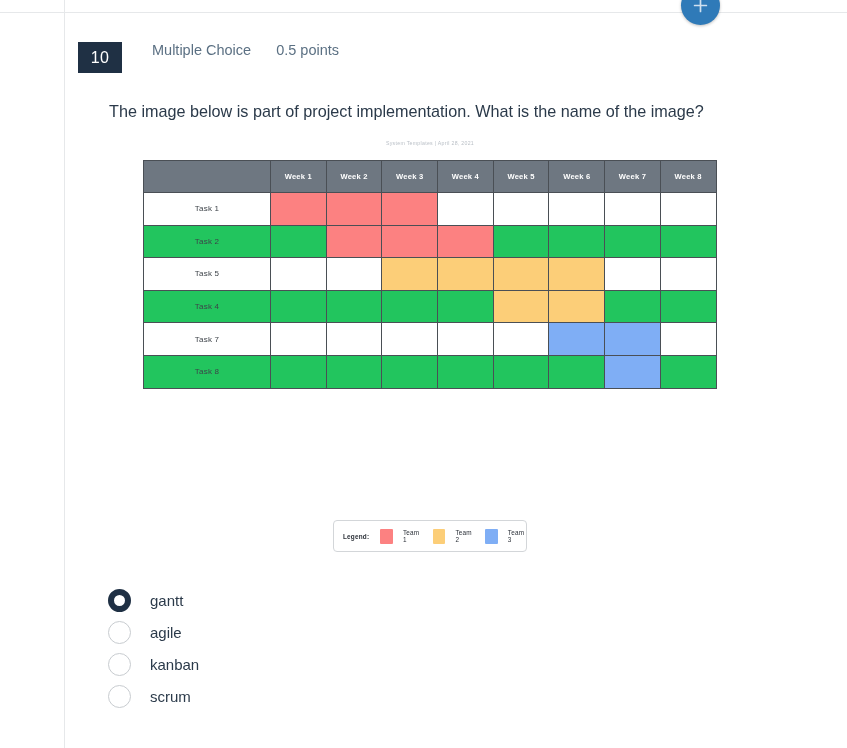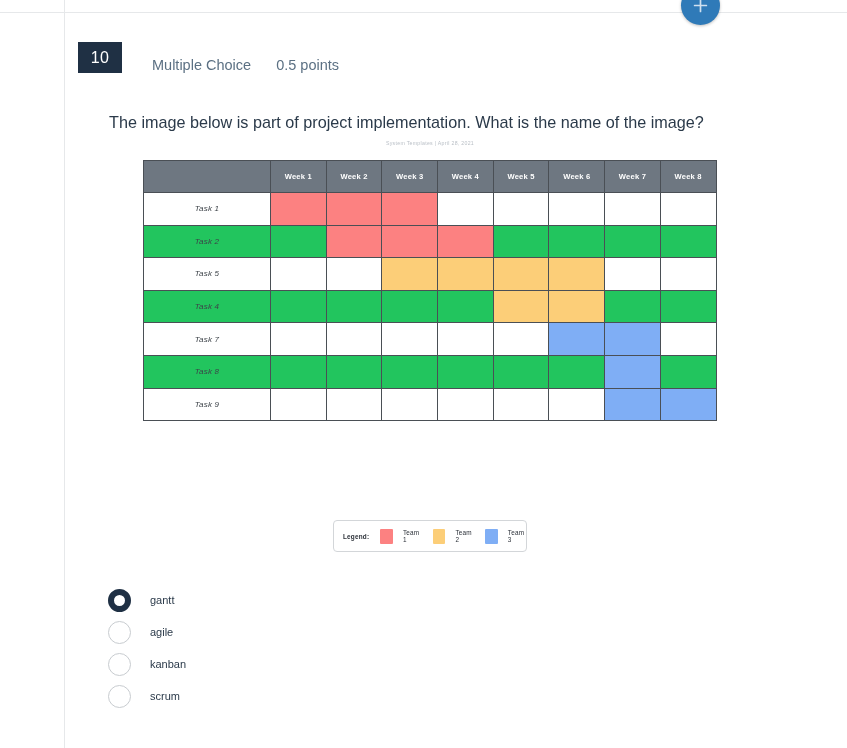--- a/index.html
+++ b/index.html
@@ -32,21 +32,21 @@
     border-radius: 50%;
     background: #2f7ab8;
     display: flex; align-items: center; justify-content: center;
     box-shadow: 0 1px 3px rgba(0,0,0,.25);
   }
   .fab svg { display:block; }
 
   
   .q-header {
     position: absolute; left: 60px; top: 42px;
-    display: flex; align-items: flex-end; padding-left: 18px;
+    display: flex; align-items: flex-start; padding-left: 18px;
   }
   .q-number {
     width: 44px; height: 31px;
     background: #1f3044;
     color: #ffffff;
     font-size: 16px;
     display: flex; align-items: center; justify-content: center;
     letter-spacing: .3px;
   }
   .q-type {
@@ -55,21 +55,21 @@
     font-size: 14.5px;
   }
   .q-points {
     margin-left: 25px;
     color: #5b7083;
     font-size: 14.5px;
   }
 
   
   .q-prompt {
-    position: absolute; left: 109px; top: 111px;
+    position: absolute; left: 109px; top: 100px;
     width: 660px;
     color: #2b3a4a;
     font-size: 16.2px;
     line-height: 22px;
   }
 
   
   .figure {
     position: absolute; left: 109px; top: 140px;
     width: 620px;
@@ -106,21 +106,20 @@
     letter-spacing: .2px;
     height: 32px;
   }
   table.gantt thead th.corner { background: #6e7781; }
   col.c-task { width: 127px; }
   col.c-wk   { width: 55.7px; }
 
   td.task-label {
     text-align: center;
     font-size: 8px;
-    font-style: italic;
     color: #3d4349;
     letter-spacing: .2px;
   }
   tr.odd td { background: #ffffff; }
   tr.even td { background: #22c55e; }
   td.bar { position: relative; }
   td.bar .fill {
     position: absolute; left: -1px; top: -1px; right: -1px; bottom: -1px;
     border: 1px solid #4a4f55;
   }
@@ -172,21 +171,21 @@
     border: 1.6px solid #c8ccd0;
     background: #ffffff;
     flex: 0 0 auto;
   }
   .radio.selected {
     border: 6.5px solid #1f3044;
     background: #ffffff;
   }
   .option-label {
     margin-left: 19px;
-    font-size: 11px;
+    font-size: 15px;
     color: #2b3a4a;
   }
 </style>
 </head>
 <body>
 
 <div id="page">
 
   <div class="top-rule"></div>
   <div class="left-rail"></div>
@@ -326,35 +325,20 @@
             <td></td>
             <td></td>
             <td></td>
             <td></td>
             <td></td>
             <td></td>
             <td class="bar">
               <div class="fill" style="background: rgb(127, 174, 245);"></div>
             </td>
             <td></td>
-          </tr>
-          <tr class="odd">
-            <td class="task-label">Task 9</td>
-            <td></td>
-            <td></td>
-            <td></td>
-            <td></td>
-            <td></td>
-            <td></td>
-            <td class="bar">
-              <div class="fill" style="background: rgb(127, 174, 245);"></div>
-            </td>
-            <td class="bar">
-              <div class="fill" style="background: rgb(127, 174, 245);"></div>
-            </td>
           </tr>
         </tbody>
     </table>
   </div>
 
   <div class="legend">
     <span class="legend-title">Legend:</span>
     <span id="legend-items" style="display:flex;align-items:center;">
         <span class="legend-item">
           <span class="legend-swatch" style="background: rgb(252, 129, 129);"></span>

